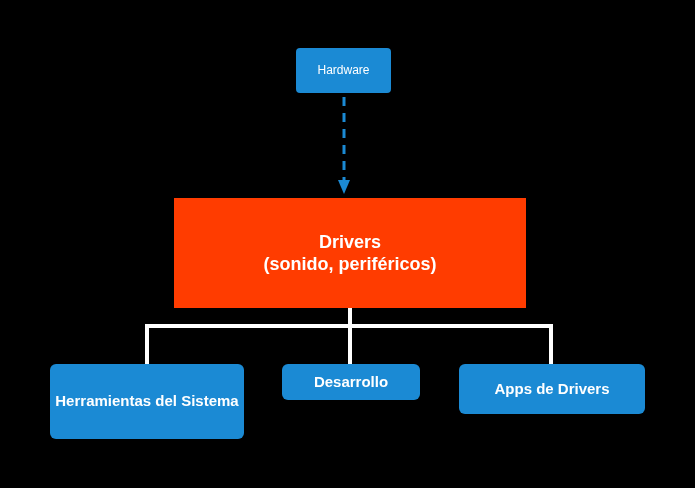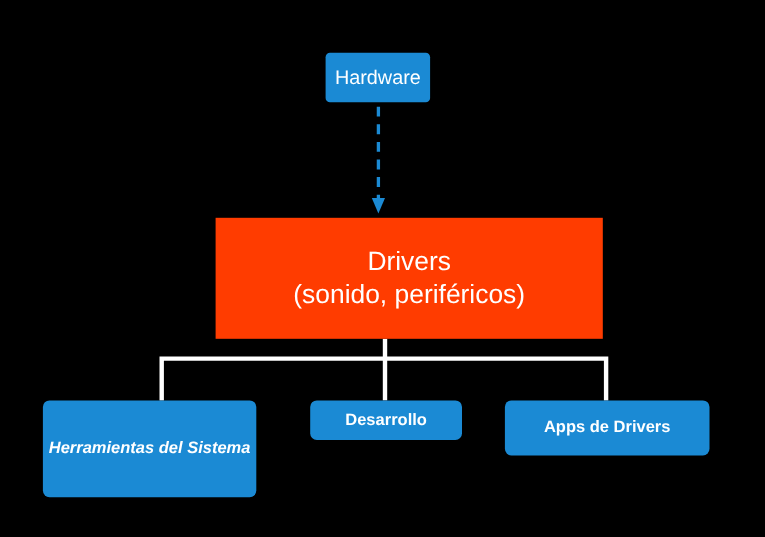--- a/index.html
+++ b/index.html
@@ -29,50 +29,48 @@
     color: #ffffff;
     line-height: 1.25;
   }
   .node-hardware {
     left: 296px;
     top: 48px;
     width: 95px;
     height: 45px;
     background: #1b8ad4;
     border-radius: 4px;
-    font-size: 18px;
+    font-size: 12px;
     font-weight: normal;
   }
   .node-drivers {
     left: 174px;
     top: 198px;
     width: 352px;
     height: 110px;
     background: #ff3c00;
-    font-size: 24px;
-    font-weight: normal;
+    font-size: 18px;
+    font-weight: bold;
     flex-direction: column;
-    margin-left: 22px;
   }
   .node-drivers .line2 {
     display: block;
     text-align: right;
   }
   .node-child {
     background: #1b8ad4;
     border-radius: 6px;
     font-size: 15px;
     font-weight: bold;
   }
   .node-tools {
-    left: 39px;
+    left: 50px;
     top: 364px;
     width: 194px;
-    height: 88px;
-    font-style: italic;
+    height: 75px;
   }
   .node-dev {
     left: 282px;
     top: 364px;
     width: 138px;
     height: 36px;
     align-items: center;
   }
   .node-apps {
     left: 459px;

